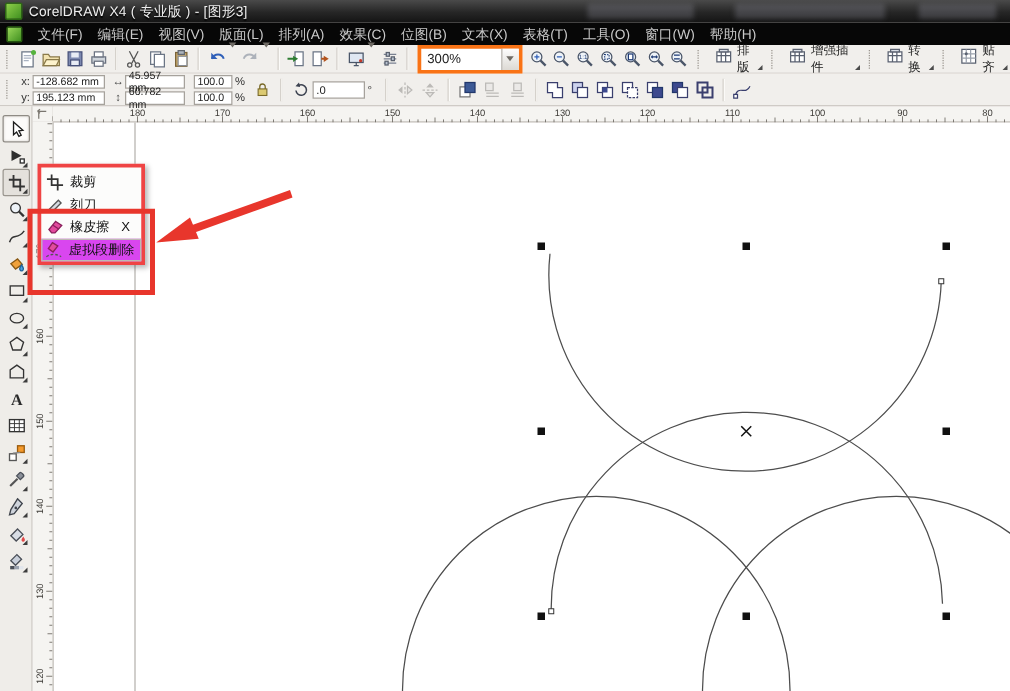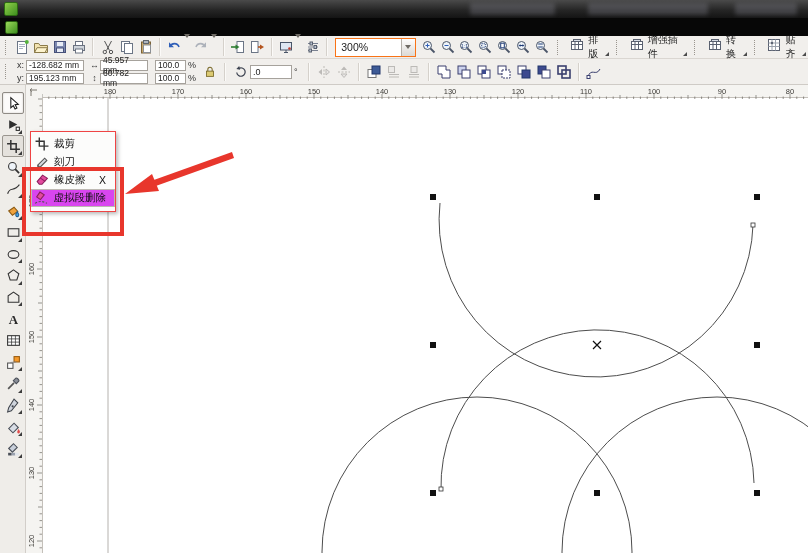--- a/index.html
+++ b/index.html
@@ -20,21 +20,21 @@
   .mitem{color:#c9c9c9;font-size:11px;padding:2px 6px;cursor:default;}
   
   .toolbar{position:absolute;left:0;width:808px;background:#f1efec;display:flex;align-items:center;z-index:5;}
   .tb1{top:36px;height:22px;border-bottom:1px solid #dad6d1;}
   .tb2{top:59px;height:25px;border-bottom:1px solid #cfcbc6;}
   .grip{width:3px;height:15px;border-left:1px dotted #9a958e;margin:0 4px 0 5px;}
   .sep{width:1px;height:18px;background:#d5d1cb;border-right:1px solid #fbfaf8;margin:0 4px;}
   .tb-icon{width:18px;height:18px;display:flex;align-items:center;justify-content:center;border:1px solid transparent;border-radius:2px;}
   .tb-icon.dis{opacity:.5;filter:grayscale(60%);}
   .dd-arrow{width:0;height:0;border-left:3px solid transparent;border-right:3px solid transparent;border-top:4px solid #6e6a64;margin:0 2px 0 0;}
-  .combo{display:flex;align-items:center;height:17px;width:84px;background:#fff;border:1px solid #f97316;margin:0 3px;}
+  .combo{display:flex;align-items:center;height:17px;width:84px;background:#fff;border:3px solid #f97316;margin:0 3px;}
   .combo .combo-val{flex:1;font-size:10.5px;padding-left:5px;color:#222;}
   .combo .combo-btn{width:13px;height:100%;display:flex;align-items:center;justify-content:center;background:linear-gradient(#fdfdfd,#dcd9d4);border-left:1px solid #b3afa9;}
   .txt-btn{display:flex;align-items:center;height:20px;padding:0 4px;position:relative;border:1px solid transparent;border-radius:2px;}
   .txt-btn .lbl{font-size:10px;color:#1d1d1d;margin-left:3px;}
   .txt-btn::after{content:"";position:absolute;right:1px;bottom:1px;border-left:4px solid transparent;border-bottom:4px solid #4b4b4b;}
   
   .pb-col{display:flex;flex-direction:column;justify-content:center;gap:1px;}
   .pb-row{display:flex;align-items:center;height:12px;}
   .pb-lab{font-size:9px;color:#333;width:10px;text-align:right;margin-right:2px;}
   .pb-glyph{font-size:9px;color:#444;width:11px;text-align:center;}
@@ -52,42 +52,57 @@
   .tool.active{background:#e4e1dc;border-color:#9a968f;}
   
   .ruler-corner{position:absolute;left:26px;top:85px;width:16px;height:12px;background:#f5f4f1;
     border-right:1px solid #c4c0ba;border-bottom:1px solid #c4c0ba;z-index:4;}
   .hruler{position:absolute;left:42px;top:85px;width:766px;height:12px;background:#f5f4f1;border-bottom:1px solid #c4c0ba;z-index:4;}
   .vruler{position:absolute;left:26px;top:97px;width:16px;height:456px;background:#f5f4f1;border-right:1px solid #c4c0ba;z-index:4;}
   
   .canvas{position:absolute;left:42px;top:97px;width:766px;height:456px;background:#ffffff;z-index:1;}
   
   .flyout-menu{position:absolute;left:30px;top:131px;width:86px;height:81px;background:#fcfcfb;
-    border:1px solid #ef4444;box-shadow:2px 2px 4px rgba(0,0,0,.28);z-index:30;padding-top:3px;box-sizing:border-box;}
+    border:3px solid #ef4444;box-shadow:2px 2px 4px rgba(0,0,0,.28);z-index:30;padding-top:3px;box-sizing:border-box;}
   .fm-item{display:flex;align-items:center;height:18px;padding:0 3px;position:relative;}
   .fm-item .fm-ic{width:15px;display:flex;justify-content:center;}
   .fm-item .fm-lbl{font-size:10.5px;color:#111;margin-left:5px;flex:1;white-space:nowrap;}
   .fm-item .fm-sc{font-size:10.5px;color:#111;margin-right:6px;}
   .fm-item.highlight{background:#d946ef;outline:1px solid #bdb9b2;outline-offset:-1px;}
   
   .hl-rect{position:absolute;left:22px;top:167px;width:94px;height:61px;border:4px solid #e8362c;z-index:40;}
   .anno-svg{position:absolute;left:0;top:0;width:808px;height:553px;z-index:41;pointer-events:none;}
 </style>
 </head>
 <body>
 
 <div class="titlebar">
   <div class="app-icon"></div>
+  <span class="title-text">CorelDRAW X4 ( 专业版 ) - [图形3]</span>
   <div class="blur-patch" style="left:470px;width:85px;"></div>
   <div class="blur-patch" style="left:588px;width:120px;"></div>
   <div class="blur-patch" style="left:735px;width:62px;"></div>
 </div>
 
 <div class="menubar">
   <div class="mb-icon"></div>
+  <div id="menu-items" style="display:flex;">
+      <div class="mitem">文件(F)</div>
+      <div class="mitem">编辑(E)</div>
+      <div class="mitem">视图(V)</div>
+      <div class="mitem">版面(L)</div>
+      <div class="mitem">排列(A)</div>
+      <div class="mitem">效果(C)</div>
+      <div class="mitem">位图(B)</div>
+      <div class="mitem">文本(X)</div>
+      <div class="mitem">表格(T)</div>
+      <div class="mitem">工具(O)</div>
+      <div class="mitem">窗口(W)</div>
+      <div class="mitem">帮助(H)</div>
+    </div>
 </div>
 
 <div class="toolbar tb1" id="std-toolbar">
     <div class="grip"></div>
     <span class="tb-icon">
       <svg width="16" height="16" viewBox="0 0 16 16">
         <rect x="3.5" y="2.5" width="9" height="12" fill="#fff" stroke="#6b7585"></rect>
         <path d="M5 5.5h6M5 7.5h6M5 9.5h4" stroke="#aab3c2" fill="none"></path>
         <circle cx="12.8" cy="3" r="2" fill="#56b33d"></circle>
       </svg>

